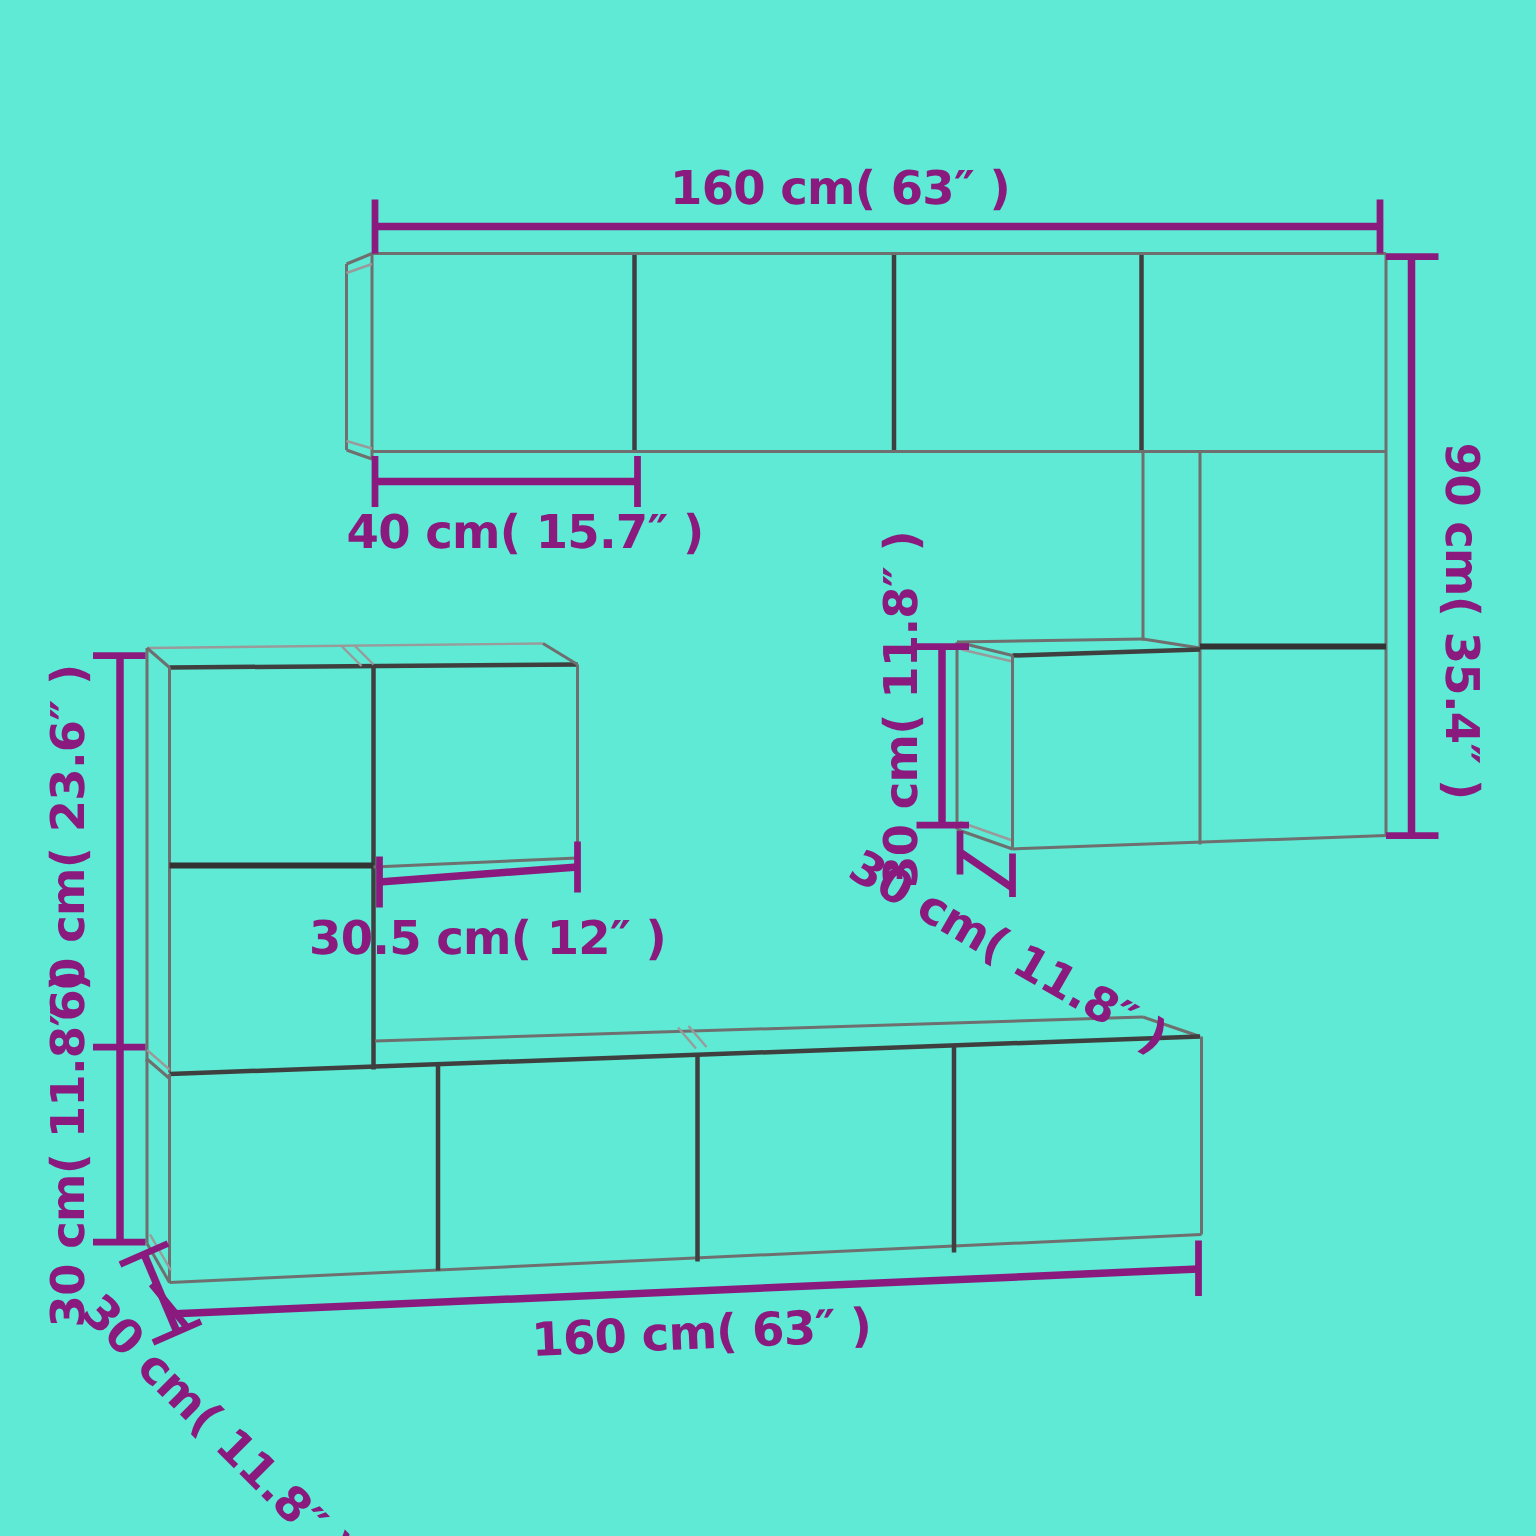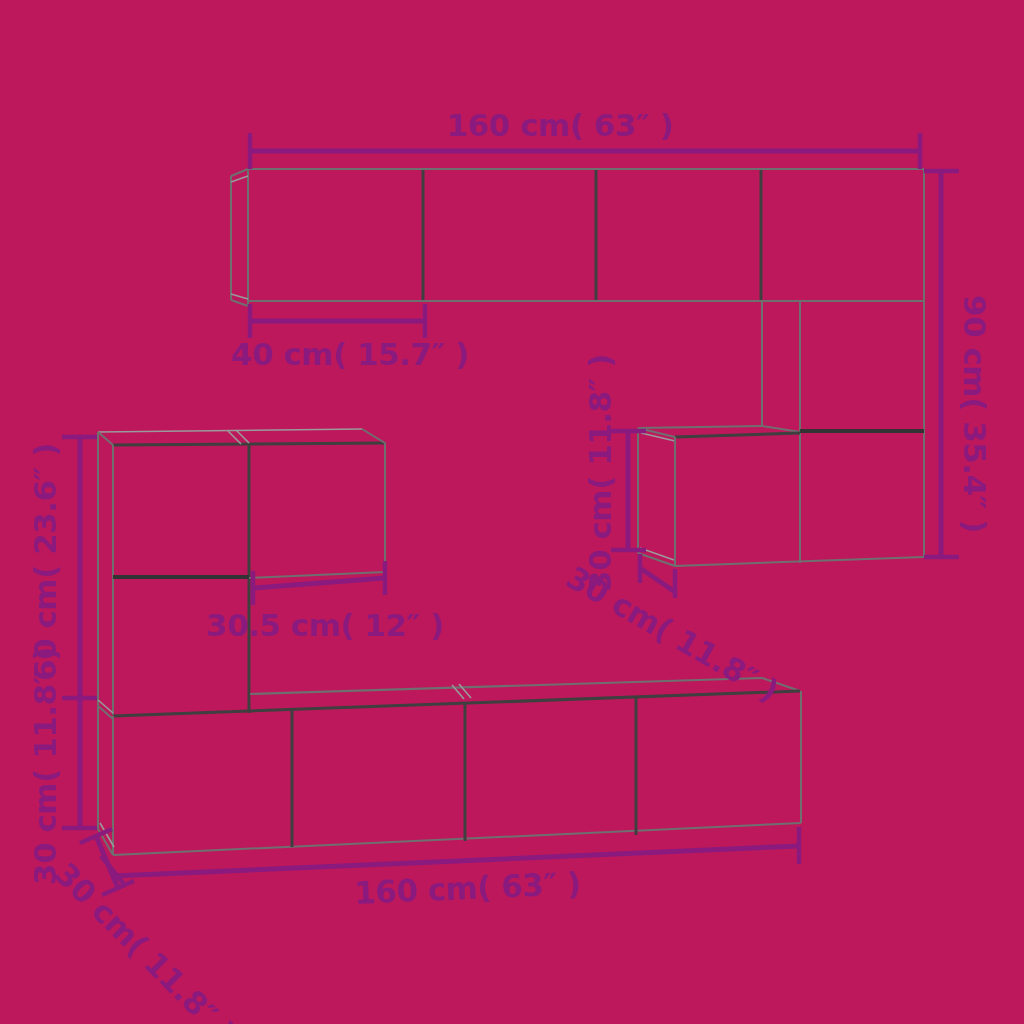--- a/index.html
+++ b/index.html
@@ -1,16 +1,16 @@
 <!DOCTYPE html>
 <html><head>
 <meta charset="utf-8">
 <style>
   html,body{margin:0;padding:0;background:#ffffff;}
-  .stage{width:1024px;height:1024px;background:#be185d;position:relative;overflow:hidden;}
+  .stage{width:1024px;height:1024px;background:#5eead4;position:relative;overflow:hidden;}
   svg{display:block;}
   line{fill:none;}
   .e{stroke:#6f6f6f;stroke-width:2;}
   .l{stroke:#9a9a9a;stroke-width:1.6;}
   .d{stroke:#3f3f3f;stroke-width:3;}
   .D{stroke:#333333;stroke-width:4;}
   .dim{stroke:#8b1a7e;stroke-width:5;}
   .tick{stroke:#8b1a7e;stroke-width:4.5;}
   text.lbl{font-family:"DejaVu Sans",sans-serif;font-weight:700;font-size:31px;fill:#8b1a7e;letter-spacing:-0.5px;}
 </style>

